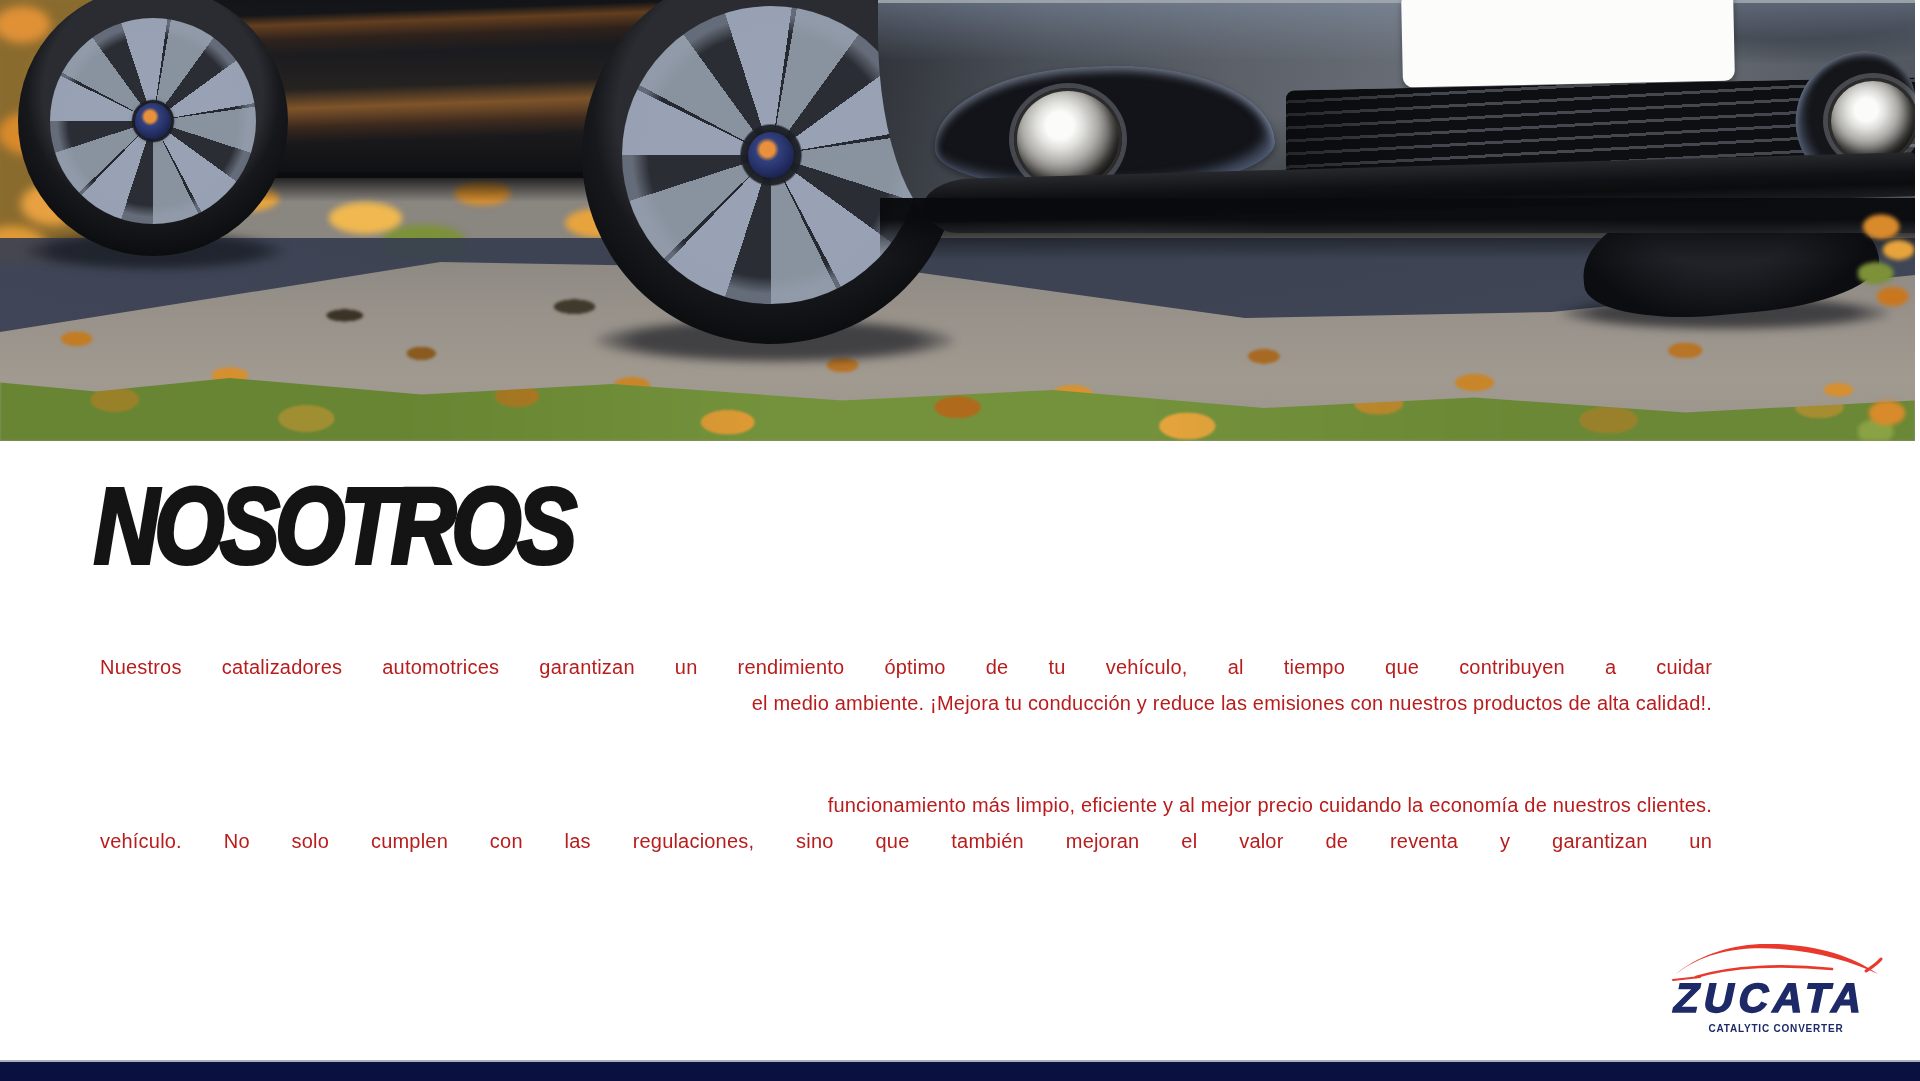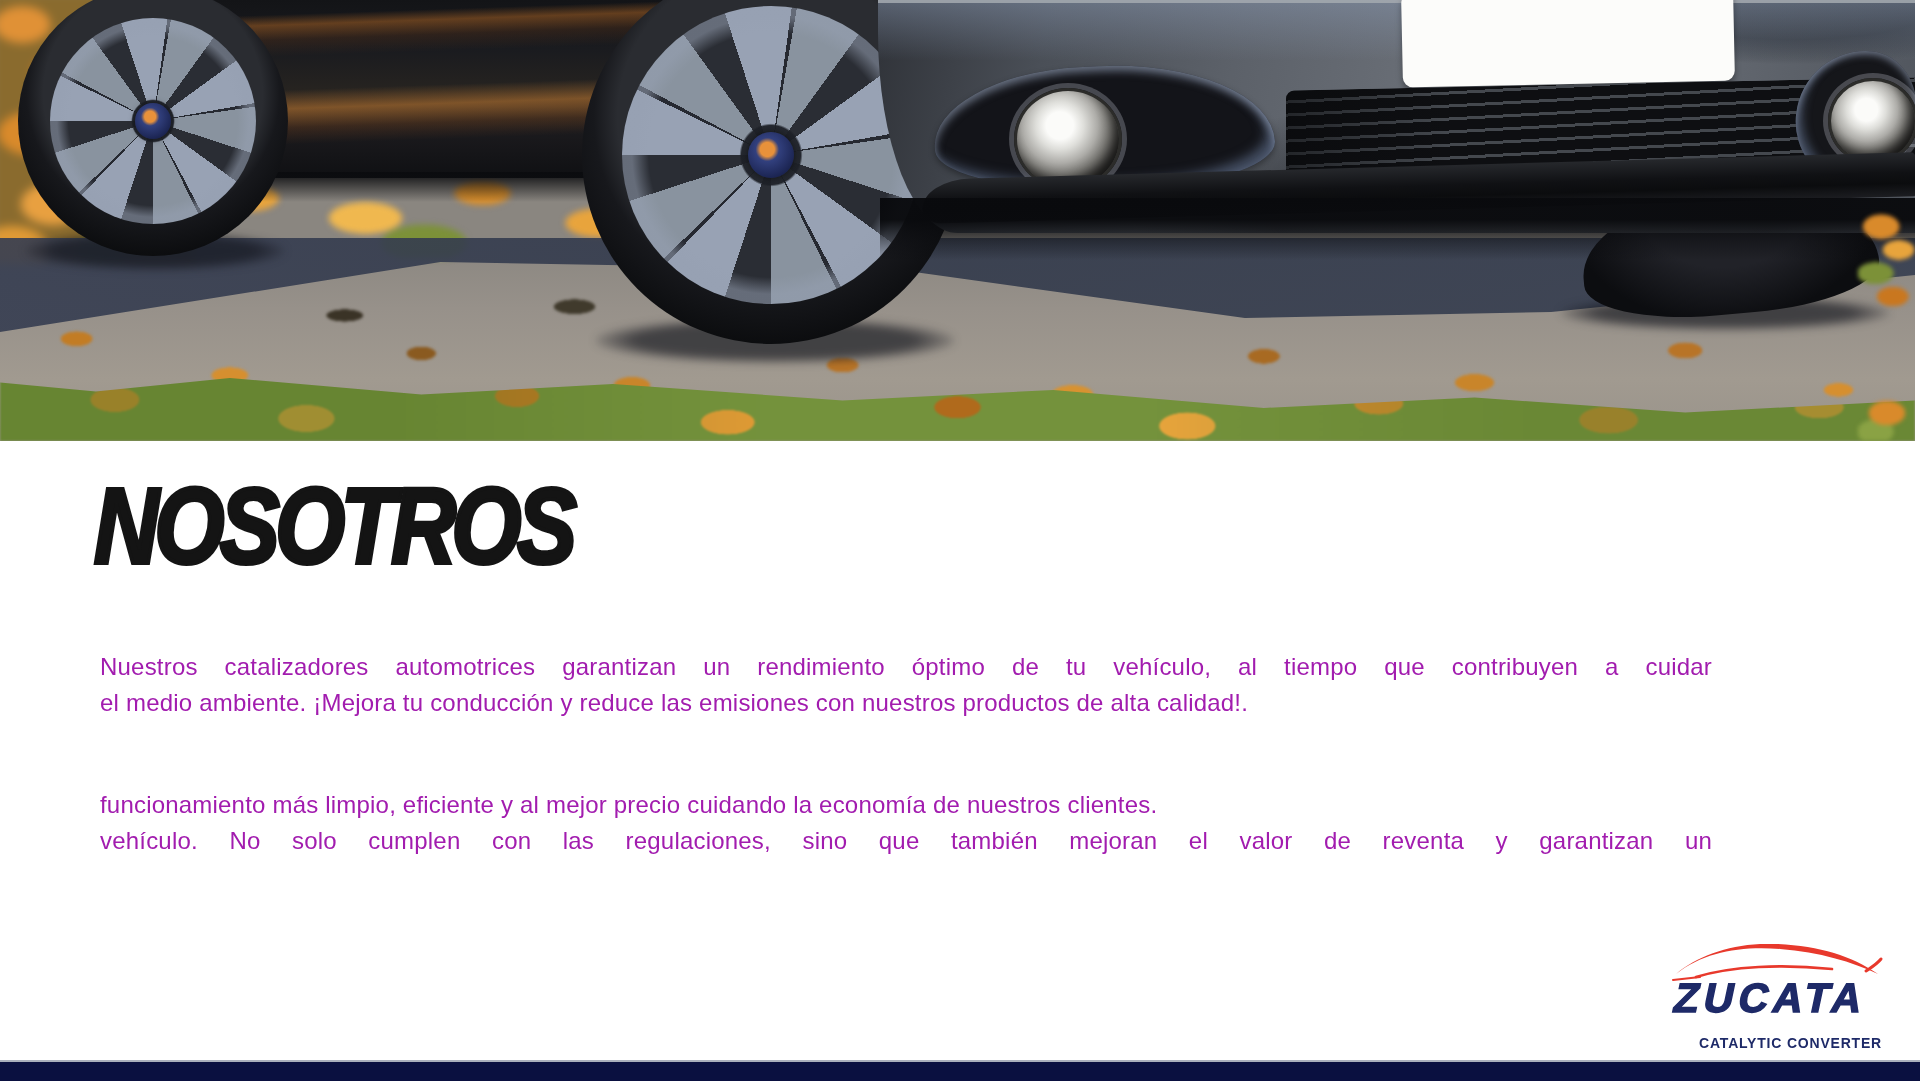--- a/index.html
+++ b/index.html
@@ -159,38 +159,38 @@
       radial-gradient(ellipse 30px 20px at 30% 96%,#8aa244 0 60%,transparent 62%);
     filter:blur(2px);}
 
   
   .page-title{
     position:absolute;left:94px;top:472px;margin:0;
     font-style:italic;font-weight:bold;font-size:102px;line-height:1;
     letter-spacing:-5px;color:#141414;-webkit-text-stroke:4px #141414;
     transform:scale(.88,1.06);transform-origin:left top;white-space:nowrap;
   }
-  .para{position:absolute;left:100px;width:1612px;font-size:24px;line-height:36px;
-    color:#a21caf;letter-spacing:.2px;}
+  .para{position:absolute;left:100px;width:1612px;font-size:20px;line-height:36px;
+    color:#b91c1c;letter-spacing:.2px;}
   .para .line{text-align:justify;text-align-last:justify;}
-  .para .line.last{text-align:left;text-align-last:auto;}
+  .para .line.last{text-align:right;text-align-last:auto;margin-left:8px;}
   .para-1{top:649px;}
   .para-2{top:787px;}
 
   
   .logo{position:absolute;left:1670px;top:944px;width:214px;height:84px;cursor:pointer;}
   .logo .swoosh{display:block;width:214px;height:40px;}
   .logo .brand{
     display:block;font-weight:bold;font-size:41px;line-height:1;color:#1e2a68;
     letter-spacing:5px;transform:skewX(-12deg);transform-origin:left bottom;
     -webkit-text-stroke:1.5px #1e2a68;margin-top:-6px;white-space:nowrap;
   }
   .logo .tagline{
-    display:block;font-weight:bold;font-size:14px;color:#1e2a68;
-    letter-spacing:.8px;text-align:right;margin-top:16px;padding-right:2px;white-space:nowrap;
+    display:block;font-weight:bold;font-size:10px;color:#1e2a68;
+    letter-spacing:.8px;text-align:center;margin-top:4px;padding-right:2px;white-space:nowrap;
   }
 
   
   .footer-bar{position:absolute;left:0;right:0;bottom:0;height:19px;
     background:#0a1040;border-top:2px solid #aab0bc;}
 </style>
 </head>
 <body>
 
 <div class="photo">

